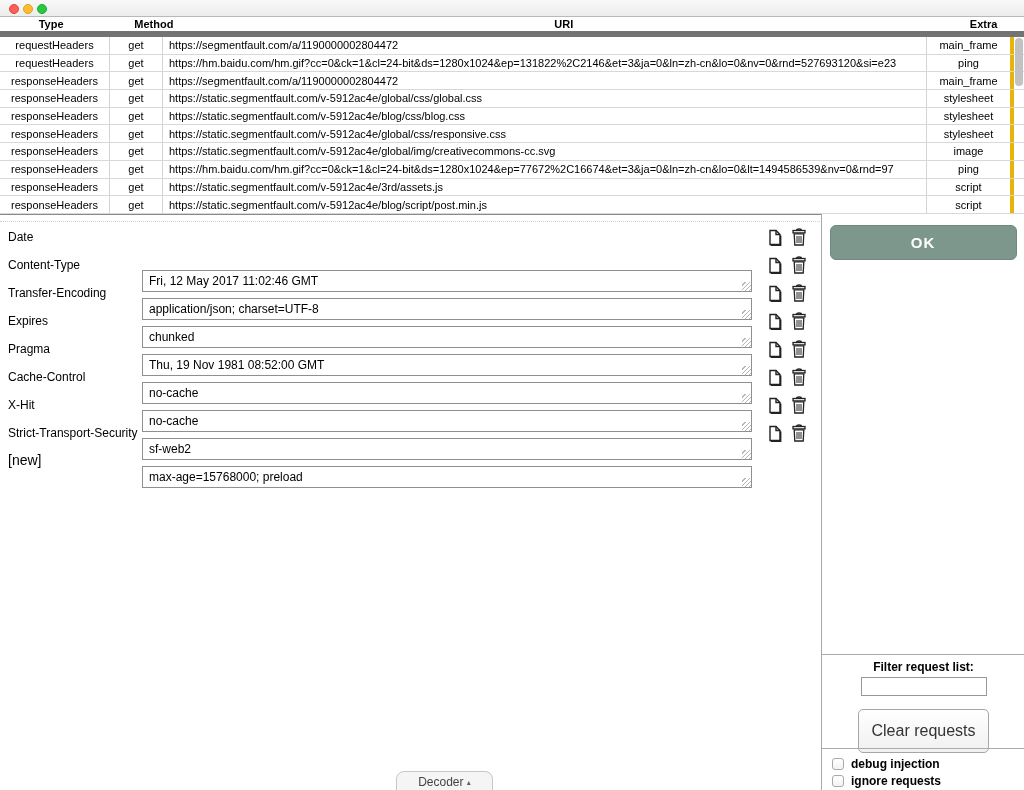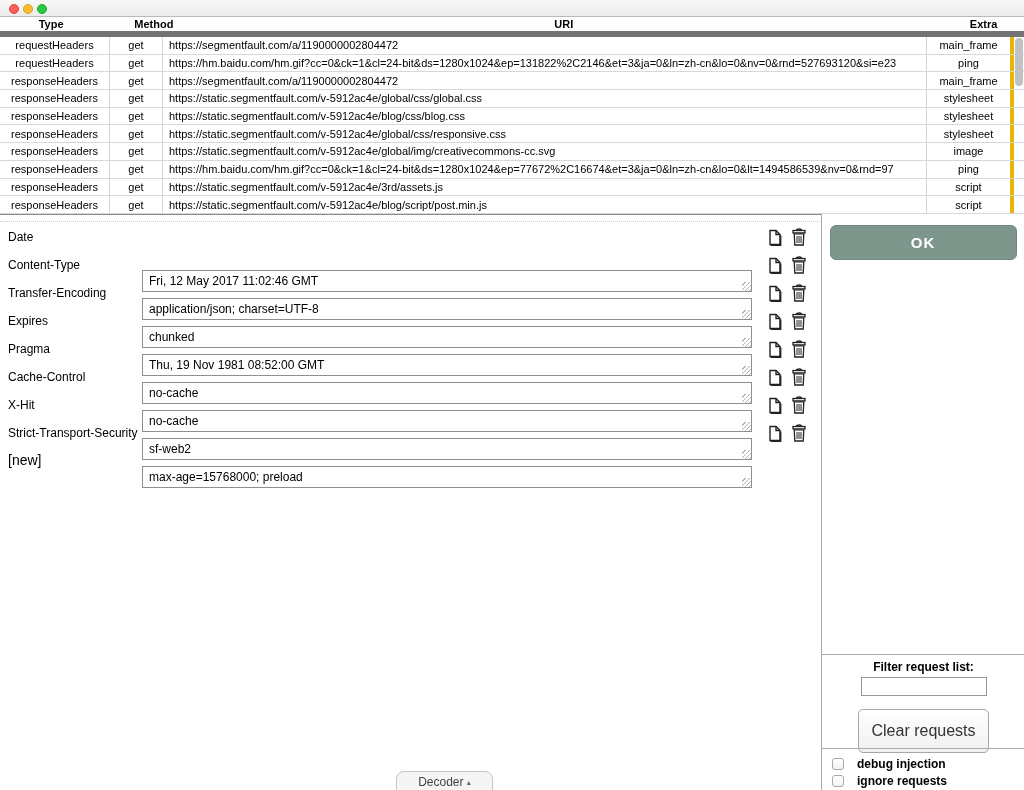--- a/index.html
+++ b/index.html
@@ -57,21 +57,21 @@
   .filter-sec { position:absolute; left:0; top:440px; width:203px; height:94px;
                 border-top:1px solid #ababab; text-align:center; }
   .filter-label { font-size:12px; font-weight:bold; margin-top:5px; }
   .filter-input { width:126px; height:19px; border:1px solid #979797; margin-top:3px;
                   font-size:12px; font-family:"Liberation Sans", sans-serif; padding:0 4px; }
   .clear-btn { margin-top:13px; padding:12px 12px; font-size:16px; color:#333;
                background:linear-gradient(#fff,#f0f0f0); border:1px solid #a6a6a6;
                border-radius:5px; font-family:"Liberation Sans", sans-serif; cursor:pointer; }
   .check-sec { position:absolute; left:0; top:534px; width:203px;
                border-top:1px solid #ababab; padding:7px 0 0 10px; }
-  .chk-row { display:flex; align-items:center; gap:13px; height:16px; margin-bottom:1px;text-align:right; }
+  .chk-row { display:flex; align-items:center; gap:7px; height:16px; margin-bottom:1px;text-align:right; }
   .chk { width:12px; height:12px; border:1px solid #a9a9a9; border-radius:3px;
          background:linear-gradient(#fff,#f3f3f3); }
   .chk-label { font-size:12px; font-weight:bold; }
 
   
   .decoder-btn { position:absolute; left:396px; top:771px; width:97px; height:30px;
                  background:#f5f5f5; border:1px solid #c6c6c6; border-radius:8px;
                  font-size:12px; color:#444; font-family:"Liberation Sans", sans-serif;
                  cursor:pointer; padding-bottom:8px; }
   .decoder-btn .arrow { font-size:8px; color:#666; vertical-align:1px; }

